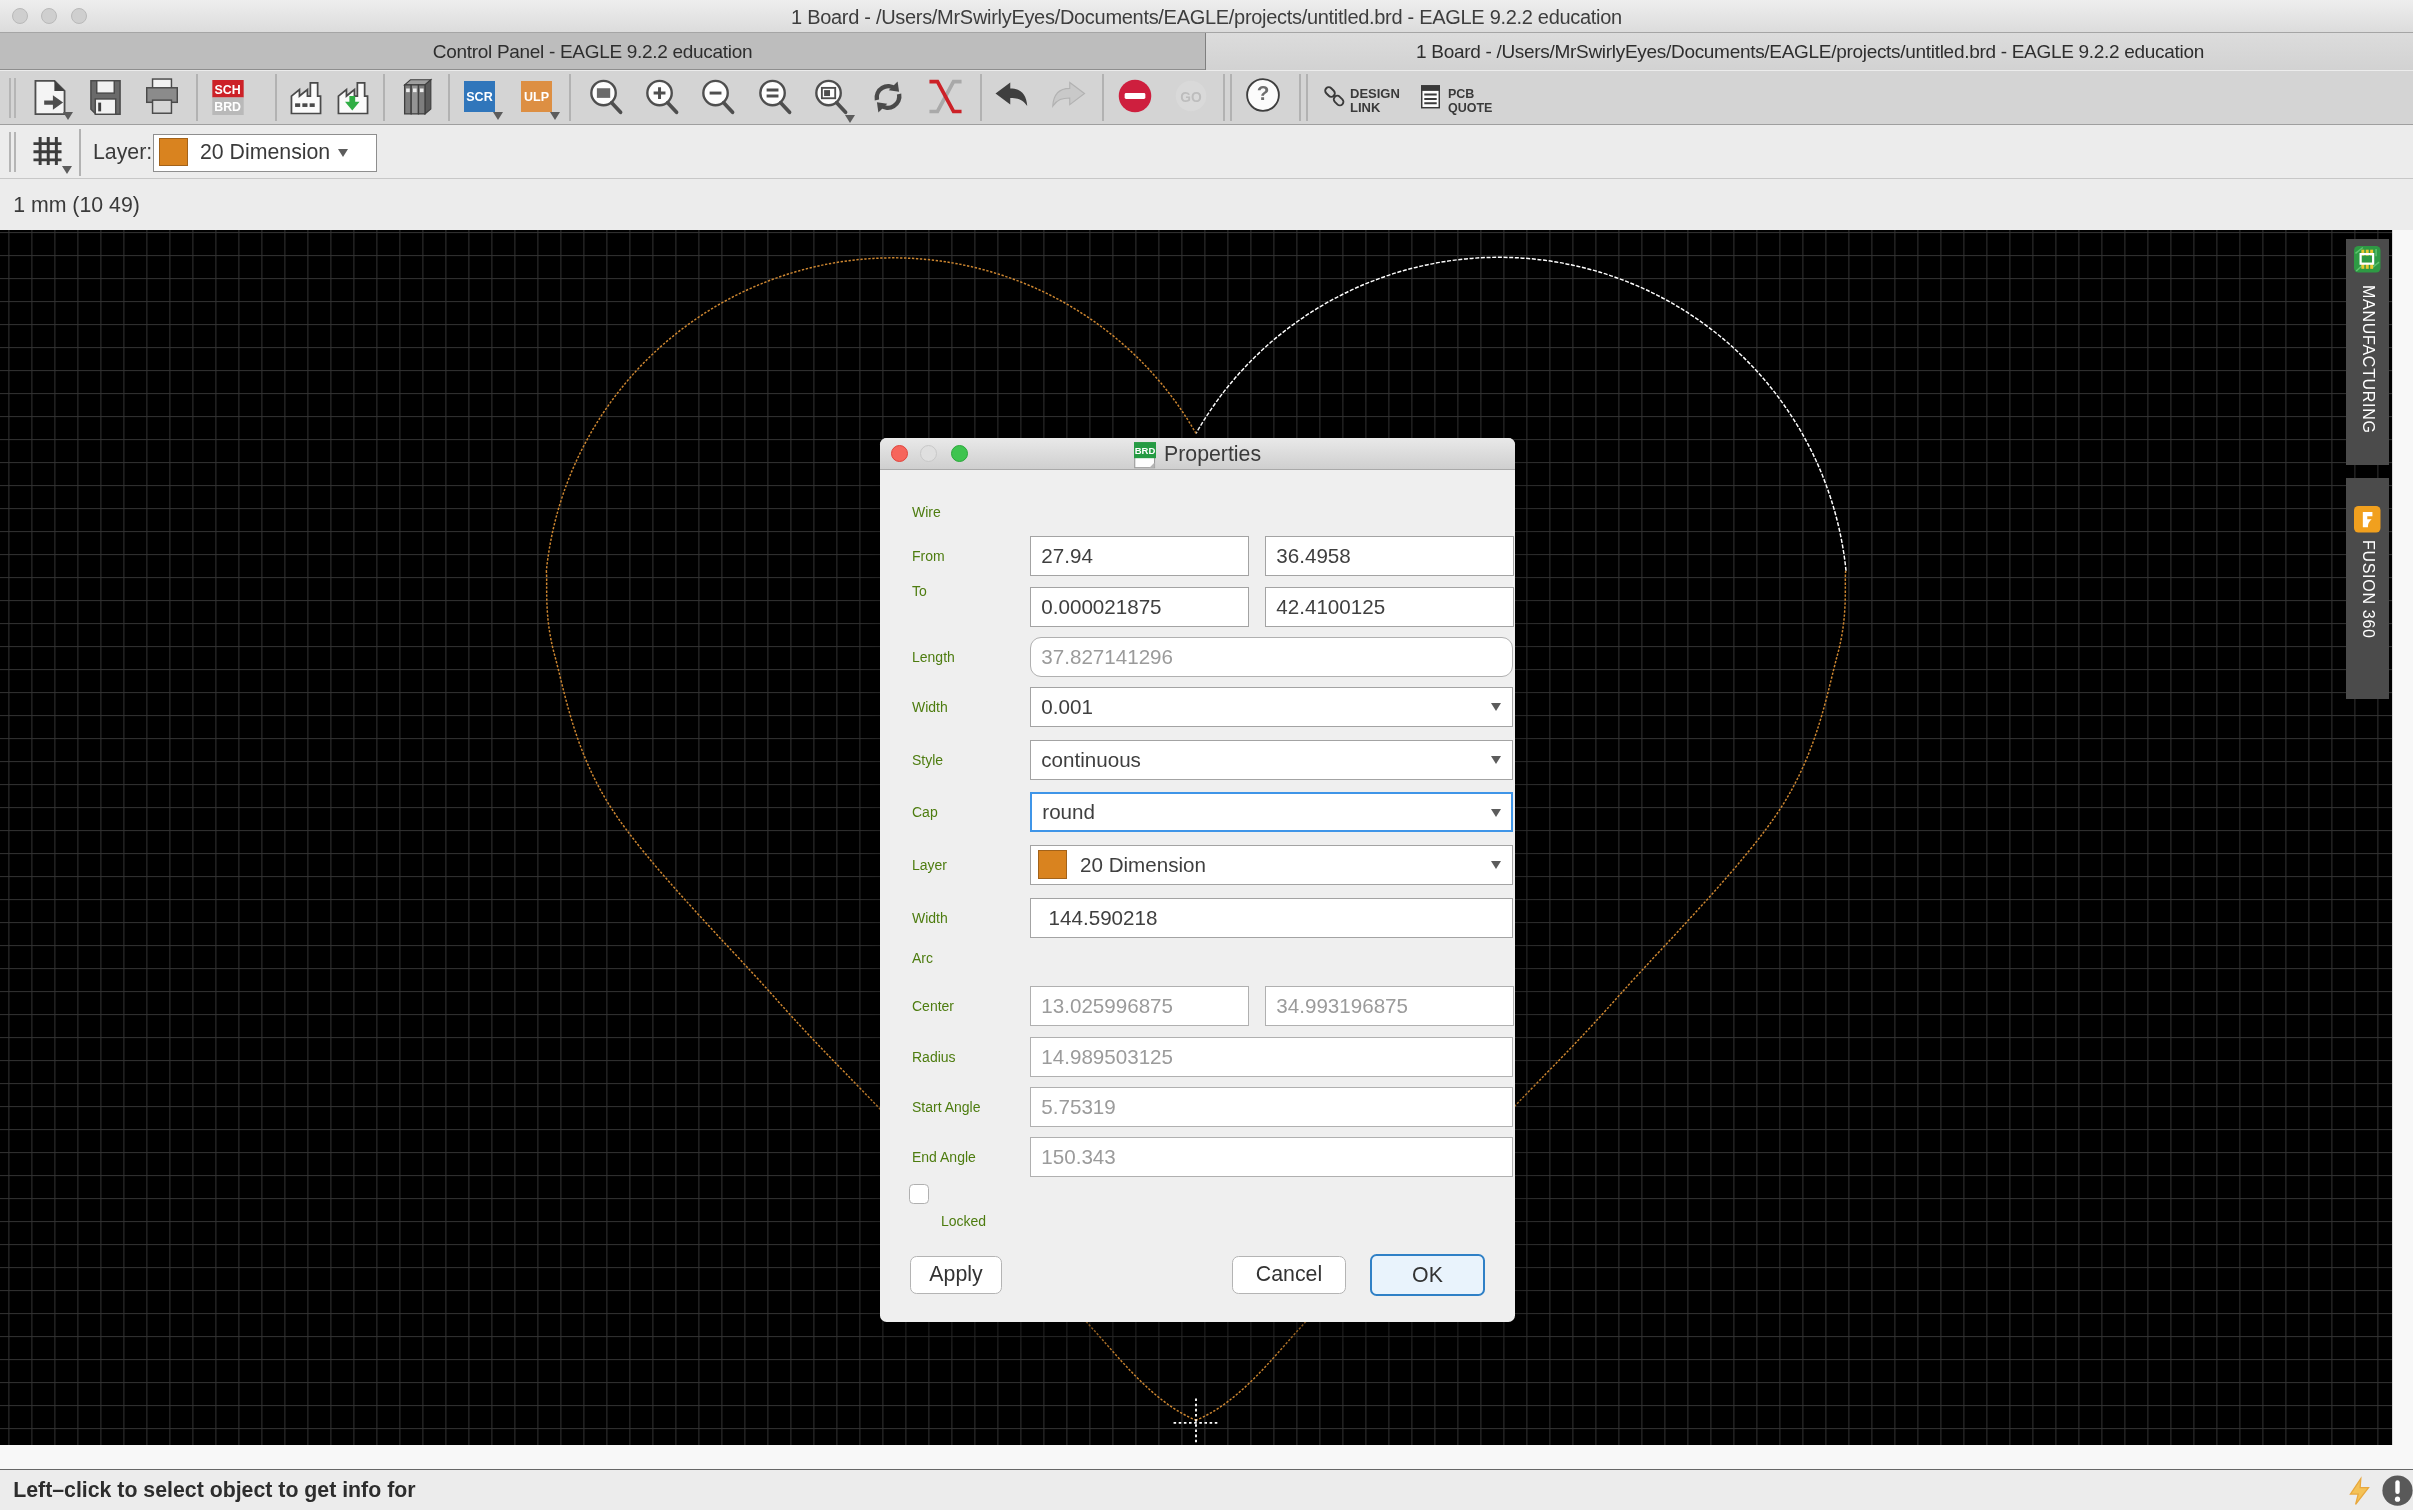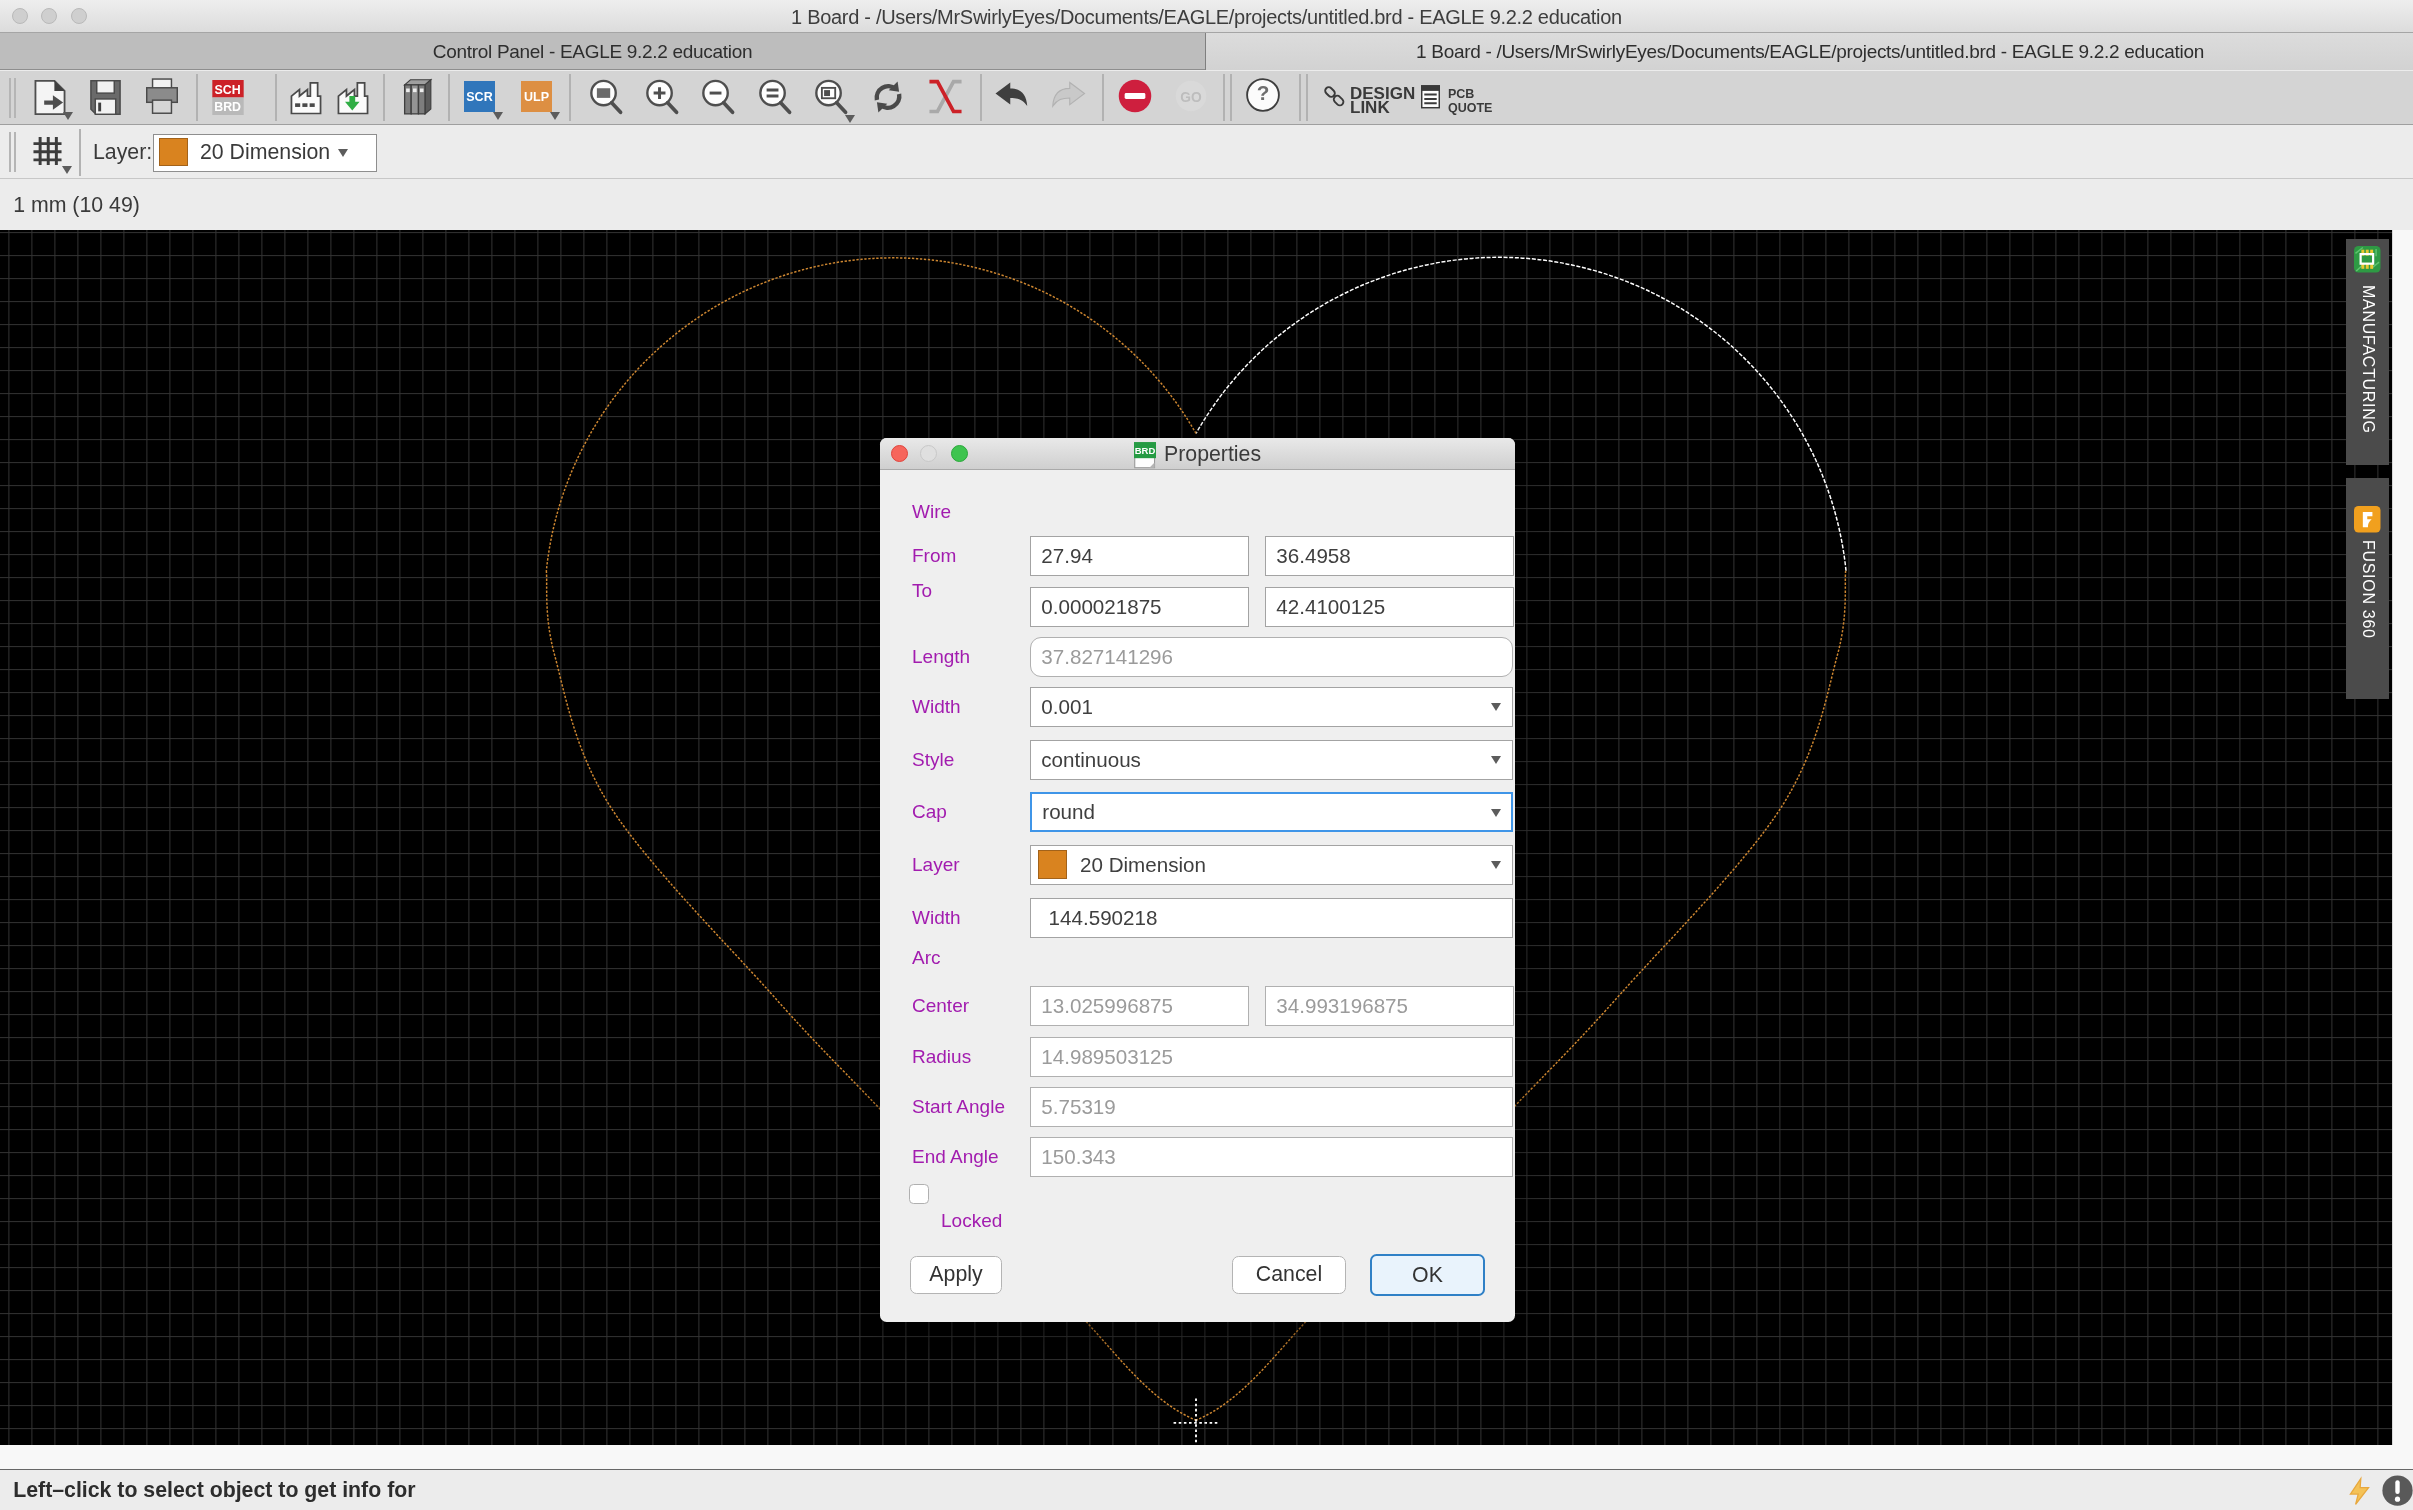--- a/index.html
+++ b/index.html
@@ -53,21 +53,21 @@
   background:#ececec; border-top:1.5px solid #676767; }
 #statusbar .msg { position:absolute; left:13.2px; top:0; height:41px; line-height:41px;
   font-size:21.3px; font-weight:bold; color:#2d2d2d; }
 
 #dialog { position:absolute; left:880px; top:438px; width:635px; height:884px;
   background:#efefef; border-radius:6.6px; box-shadow:0 13.2px 40px rgba(0,0,0,0.5); }
 #dlgtitle { position:absolute; left:0; top:0; width:635px; height:32px;
   background:linear-gradient(#e9e9e9,#cfcfcf); border-bottom:0.7px solid #a9a9a9;
   border-radius:6.6px 6.6px 0 0; }
 .dtl { position:absolute; top:7.4px; width:17px; height:17px; border-radius:50%; }
-.dlbl { position:absolute; left:32px; font-size:19px; color:#a21caf; height:40px; line-height:40px; }
+.dlbl { position:absolute; left:32px; font-size:14px; color:#4d7c0f; height:40px; line-height:40px; }
 .dfield { position:absolute; background:#fff; border:1.5px solid #a3a3a3; height:40px;
   font-size:20.6px; color:#3f3f3f; line-height:37px; padding-left:10.3px; }
 .dfield.ro { color:#9b9b9b; border-color:#b0b0b0; }
 .f1 { left:150px; width:219px; }
 .f2 { left:385px; width:249px; }
 .ff { left:150px; width:483px; }
 .dbtn { position:absolute; height:38px; background:#ffffff; border:1.5px solid #b4b4b4;
   border-radius:6.6px; font-size:21.3px; color:#333; text-align:center; line-height:35px; }
 </style>
 </head>
@@ -235,21 +235,21 @@
   </svg>
   <div class="vsep" style="left:1299px"></div>
   <div class="vsep" style="left:1306px"></div>
 
   <svg class="abs" style="left:1324px;top:15.4px" width="20.6" height="20.6" viewBox="0 0 28 28">
     <g fill="none" stroke="#3a3a3a" stroke-width="2.6" transform="rotate(-45 14 14)">
       <rect x="9.2" y="-1.5" width="9.6" height="14.5" rx="4.8"></rect>
       <rect x="9.2" y="15" width="9.6" height="14.5" rx="4.8"></rect>
     </g>
   </svg>
-  <div class="abs" style="left:1350px;top:16px;font-size:17px;line-height:14px;font-weight:bold;color:#3a3a3a;letter-spacing:0px;">DESIGN<br>LINK</div>
+  <div class="abs" style="left:1350px;top:16px;font-size:13px;line-height:14px;font-weight:bold;color:#3a3a3a;letter-spacing:0px;">DESIGN<br>LINK</div>
 
   <svg class="abs" style="left:1421px;top:14px" width="19" height="23.5" viewBox="0 0 26 32">
     <rect x="1" y="1" width="24" height="30" fill="#fdfdfd" stroke="#3a3a3a" stroke-width="2"></rect>
     <rect x="1" y="1" width="24" height="7" fill="#3a3a3a"></rect>
     <path d="M4.5 13 H21.5 M4.5 19 H21.5 M4.5 25 H21.5" stroke="#3a3a3a" stroke-width="2.8"></path>
   </svg>
   <div class="abs" style="left:1448px;top:16px;font-size:12.5px;line-height:14px;font-weight:bold;color:#3a3a3a;letter-spacing:0px;">PCB<br>QUOTE</div>
 </div>
 <div id="layerrow">
   <div class="grip" style="left:8.8px"></div>

